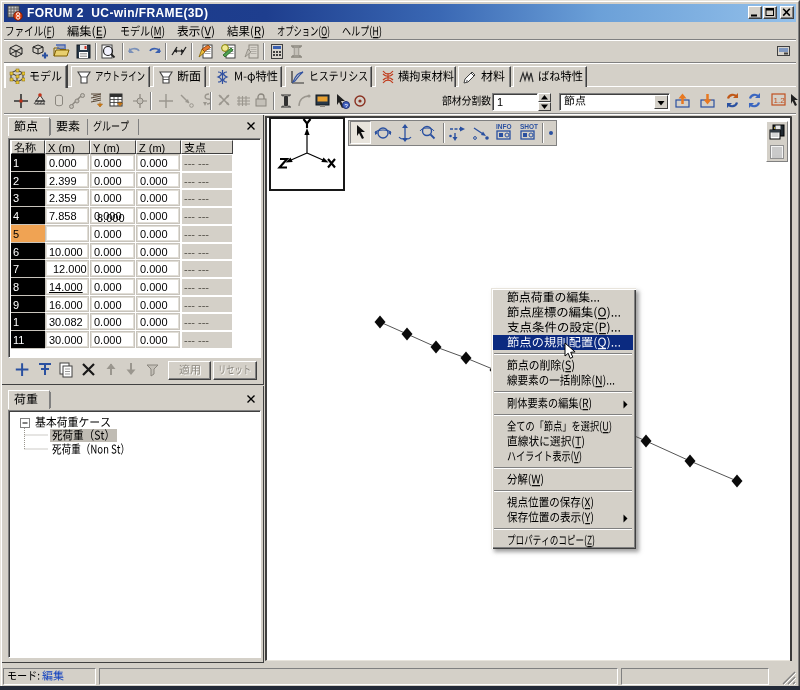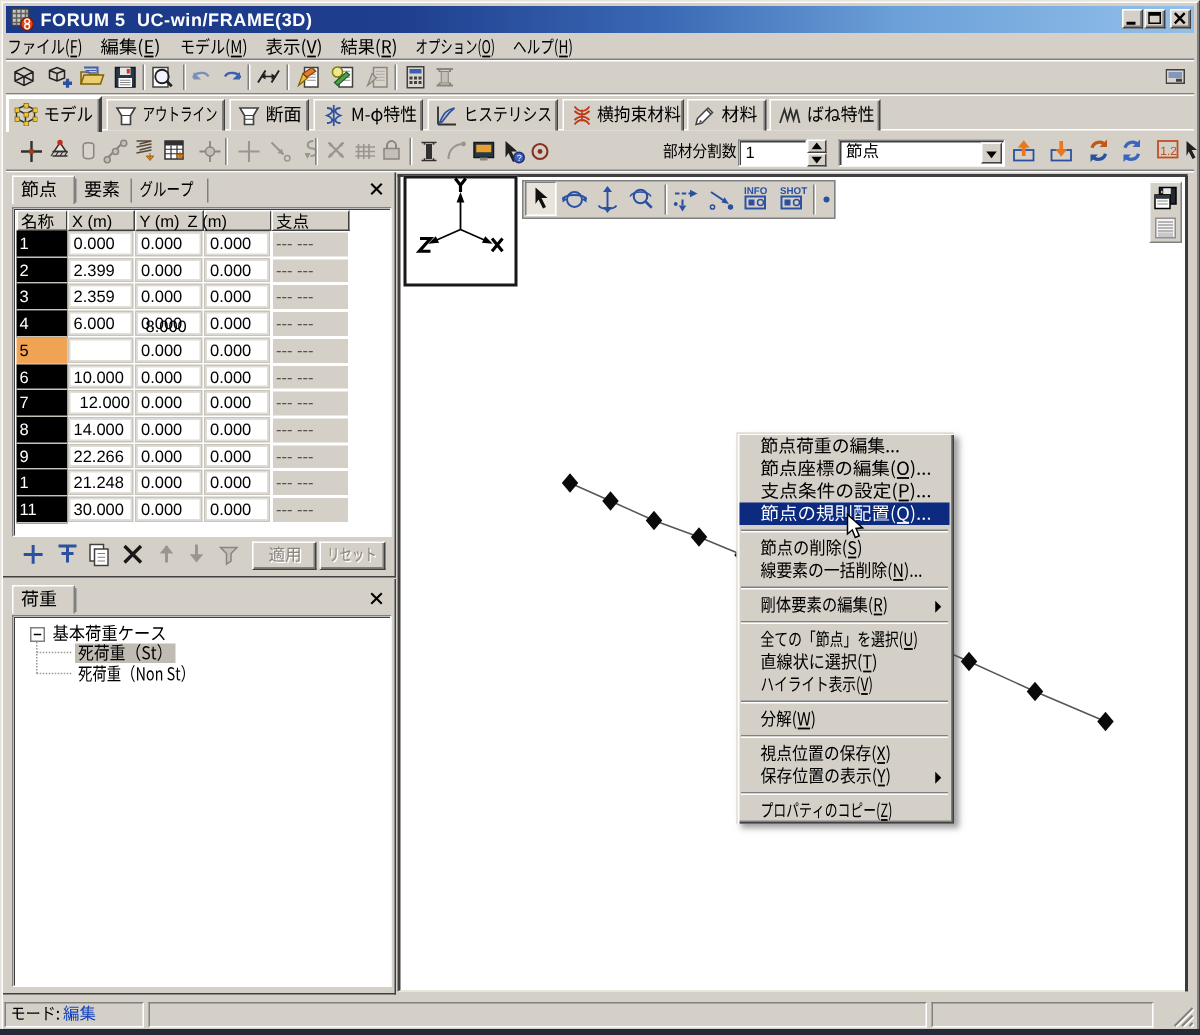--- a/index.html
+++ b/index.html
@@ -3,21 +3,21 @@
 <div style="position:absolute;left:0;top:0;width:800px;height:690px;background:#d4d0c8;border-left:1px solid #d4d0c8;border-top:1px solid #d4d0c8;"></div>
 <div style="position:absolute;left:0px;top:0px;width:800px;height:690px;border-top:1px solid #e8e4dc;border-left:1px solid #e8e4dc;border-right:1px solid #404040;border-bottom:1px solid #404040;"></div>
 <div style="position:absolute;left:1px;top:1px;width:798px;height:688px;border-top:1px solid #fff;border-left:1px solid #fff;border-right:1px solid #808080;border-bottom:1px solid #808080;"></div>
 <div style="position:absolute;left:4px;top:4px;width:792px;height:18px;background:linear-gradient(90deg,#1a3888 0%,#1e3e8e 33%,#3a68b4 55%,#6ba0d8 75%,#93c0ea 100%);"></div>
 <svg style="position:absolute;left:7px;top:5px" width="16" height="16" viewBox="0 0 16 16">
     <rect x="1" y="1" width="11" height="11" fill="#c8c8c8" stroke="#404040" stroke-width="1"></rect>
     <path d="M1 4h11M1 7h11M1 10h11M4 1v11M7 1v11M10 1v11" stroke="#606060" stroke-width="1" fill="none"></path>
     <circle cx="11" cy="11" r="4.2" fill="#e04818" stroke="#801800"></circle>
     <path d="M9.5 9.2a1.6 1.6 0 1 0 3.2 0a1.6 1.6 0 1 0 -3.2 0M9.5 12.6a1.6 1.6 0 1 0 3.2 0a1.6 1.6 0 1 0 -3.2 0" fill="none" stroke="#fff" stroke-width="0.9"></path>
   </svg>
-<div style="position:absolute;left:27px;top:6px;font:bold 12px 'Liberation Sans',sans-serif;color:#fff;white-space:pre;letter-spacing:0.4px;">FORUM 5  UC-win/FRAME(3D)</div>
+<div style="position:absolute;left:27px;top:6px;font:bold 12px 'Liberation Sans',sans-serif;color:#fff;white-space:pre;letter-spacing:0.4px;">FORUM 2  UC-win/FRAME(3D)</div>
 <div style="position:absolute;left:748px;top:6px;width:14px;height:13px;background:#d4d0c8;border-top:1px solid #fff;border-left:1px solid #fff;border-right:1px solid #404040;border-bottom:1px solid #404040;box-shadow:inset -1px -1px 0 #808080;">
     <svg width="12" height="11" viewBox="0 0 12 11" style="position:absolute;left:0px;top:0px">
       <rect x="2" y="7.5" width="6" height="2" fill="#000"></rect>
     </svg>
   </div>
 <div style="position:absolute;left:763px;top:6px;width:14px;height:13px;background:#d4d0c8;border-top:1px solid #fff;border-left:1px solid #fff;border-right:1px solid #404040;border-bottom:1px solid #404040;box-shadow:inset -1px -1px 0 #808080;">
     <svg width="12" height="11" viewBox="0 0 12 11" style="position:absolute;left:0px;top:0px">
       <rect x="2" y="1.5" width="7.5" height="7" fill="none" stroke="#000" stroke-width="1"></rect>
       <rect x="2" y="1.5" width="7.5" height="2" fill="#000"></rect>
     </svg>
@@ -406,21 +406,21 @@
 <div style="position:absolute;left:90px;top:140px;width:46px;height:14px;background:#d4d0c8;border-top:1px solid #fff;border-left:1px solid #fff;border-right:1px solid #404040;border-bottom:1px solid #404040;"></div>
 <div style="position:absolute;left:136px;top:140px;width:45px;height:14px;background:#d4d0c8;border-top:1px solid #fff;border-left:1px solid #fff;border-right:1px solid #404040;border-bottom:1px solid #404040;"></div>
 <div style="position:absolute;left:181px;top:140px;width:52px;height:14px;background:#d4d0c8;border-top:1px solid #fff;border-left:1px solid #fff;border-right:1px solid #404040;border-bottom:1px solid #404040;"></div>
 <svg style="position:absolute;left:14px;top:142px;overflow:visible" width="24" height="16" viewBox="0 0 24 16">
     <g>
       <path d="M4.1 0.4C3.5 1.6 2.2 3 0.4 4C0.6 4.1 0.9 4.4 1 4.6C1.5 4.3 2 4 2.4 3.6C3.2 4.2 4 4.9 4.5 5.4C3.2 6.4 1.8 7.2 0.4 7.6C0.5 7.7 0.7 8.1 0.8 8.3C1.7 8 2.7 7.6 3.6 7.1L3.6 10.6L4.4 10.6L4.4 10.1L8.9 10.1L8.9 10.6L9.8 10.6L9.8 5.9L5.2 5.9C6.5 4.8 7.6 3.4 8.2 1.8L7.7 1.5L7.6 1.5L4.4 1.5C4.7 1.2 4.9 0.9 5.1 0.6ZM8.9 9.4L4.4 9.4L4.4 6.6L8.9 6.6ZM3.8 2.3L7.1 2.3C6.6 3.2 6 4.1 5.1 4.9C4.6 4.3 3.8 3.6 3 3.1C3.3 2.8 3.6 2.6 3.8 2.3ZM16.7 4.8C16.4 6.1 16 7.5 15.3 8.3C15.5 8.5 15.9 8.7 16 8.8C16.7 7.9 17.2 6.4 17.5 5ZM19.8 5C20.3 6.1 20.7 7.7 20.9 8.7L21.7 8.5C21.5 7.4 21 5.9 20.5 4.7ZM16.9 0.5C16.6 1.7 16.1 3 15.5 4L15.5 3.5L14.1 3.5L14.1 1.7C14.7 1.5 15.1 1.4 15.5 1.2L15 0.6C14.2 1 12.7 1.3 11.5 1.5C11.6 1.7 11.7 1.9 11.7 2.1C12.2 2.1 12.8 2 13.3 1.8L13.3 3.5L11.5 3.5L11.5 4.3L13.2 4.3C12.8 5.6 12 7 11.3 7.8C11.5 8 11.6 8.3 11.7 8.5C12.3 7.9 12.9 6.8 13.3 5.7L13.3 10.5L14.1 10.5L14.1 5.8C14.5 6.3 15 6.9 15.1 7.2L15.6 6.5C15.4 6.3 14.5 5.3 14.1 5L14.1 4.3L15.3 4.3L15.1 4.5C15.3 4.6 15.7 4.9 15.8 5C16.2 4.5 16.5 3.9 16.8 3.2L18.3 3.2L18.3 9.5C18.3 9.7 18.2 9.7 18.1 9.7C17.9 9.7 17.4 9.7 16.9 9.7C17 9.9 17.2 10.3 17.2 10.5C17.9 10.5 18.4 10.5 18.7 10.4C19 10.2 19.1 10 19.1 9.5L19.1 3.2L21.5 3.2L21.5 2.4L17.1 2.4C17.3 1.8 17.5 1.2 17.7 0.6Z" fill="#000"></path>
     </g>
   </svg>
 <div style="position:absolute;left:48px;top:142px;font:normal 11px 'Liberation Sans',sans-serif;color:#000;white-space:pre;">X (m)</div>
 <div style="position:absolute;left:93px;top:142px;font:normal 11px 'Liberation Sans',sans-serif;color:#000;white-space:pre;">Y (m)</div>
-<div style="position:absolute;left:125px;top:142px;font:normal 11px 'Liberation Sans',sans-serif;color:#000;white-space:pre;">Z (m)</div>
+<div style="position:absolute;left:139px;top:142px;font:normal 11px 'Liberation Sans',sans-serif;color:#000;white-space:pre;">Z (m)</div>
 <svg style="position:absolute;left:184px;top:142px;overflow:visible" width="24" height="16" viewBox="0 0 24 16">
     <g>
       <path d="M5 0.4L5 2.1L0.8 2.1L0.8 2.9L5 2.9L5 4.6L1.4 4.6L1.4 5.4L3.1 5.4L2.4 5.7C3 6.8 3.8 7.7 4.7 8.5C3.5 9.1 2 9.5 0.4 9.8C0.6 10 0.8 10.3 0.9 10.6C2.5 10.3 4.1 9.8 5.5 9C6.7 9.8 8.3 10.3 10.1 10.6C10.2 10.4 10.4 10 10.6 9.8C8.9 9.6 7.5 9.2 6.3 8.5C7.5 7.6 8.5 6.5 9.2 4.9L8.6 4.6L8.4 4.6L5.9 4.6L5.9 2.9L10.1 2.9L10.1 2.1L5.9 2.1L5.9 0.4ZM3.2 5.4L8 5.4C7.4 6.5 6.6 7.4 5.5 8C4.5 7.4 3.7 6.5 3.2 5.4ZM13.6 4.6L19.4 4.6L19.4 6.5L13.6 6.5ZM14.7 8.3C14.9 9 15 9.9 15 10.5L15.8 10.4C15.8 9.8 15.7 8.9 15.5 8.2ZM17 8.3C17.3 9 17.7 9.9 17.8 10.4L18.6 10.2C18.5 9.7 18.1 8.8 17.8 8.1ZM19.3 8.2C19.8 8.9 20.4 9.9 20.7 10.5L21.5 10.1C21.2 9.5 20.5 8.6 20 7.9ZM12.9 8C12.6 8.8 12 9.7 11.5 10.2L12.2 10.5C12.8 10 13.4 9 13.7 8.2ZM12.8 3.8L12.8 7.3L20.2 7.3L20.2 3.8L16.8 3.8L16.8 2.4L21 2.4L21 1.6L16.8 1.6L16.8 0.4L16 0.4L16 3.8Z" fill="#000"></path>
     </g>
   </svg>
 <div style="position:absolute;left:11px;top:154px;width:34px;height:18px;background:#000;border-bottom:1px solid #c8c4bc;"></div>
 <div style="position:absolute;left:13px;top:157px;font:normal 11px 'Liberation Sans',sans-serif;color:#fff;white-space:pre;">1</div>
 <div style="position:absolute;left:46px;top:155px;width:42px;height:15px;background:#fff;border:1px solid #e0ddd6;outline:1px solid #c8c4bc;"></div>
 <div style="position:absolute;left:49px;top:157px;font:normal 11px 'Liberation Sans',sans-serif;color:#000;white-space:pre;">0.000</div>
 <div style="position:absolute;left:91px;top:155px;width:43px;height:15px;background:#fff;border:1px solid #e0ddd6;outline:1px solid #c8c4bc;"></div>
@@ -445,21 +445,21 @@
 <div style="position:absolute;left:49px;top:192px;font:normal 11px 'Liberation Sans',sans-serif;color:#000;white-space:pre;">2.359</div>
 <div style="position:absolute;left:91px;top:190px;width:43px;height:15px;background:#fff;border:1px solid #e0ddd6;outline:1px solid #c8c4bc;"></div>
 <div style="position:absolute;left:94px;top:192px;font:normal 11px 'Liberation Sans',sans-serif;color:#000;white-space:pre;">0.000</div>
 <div style="position:absolute;left:137px;top:190px;width:42px;height:15px;background:#fff;border:1px solid #e0ddd6;outline:1px solid #c8c4bc;"></div>
 <div style="position:absolute;left:140px;top:192px;font:normal 11px 'Liberation Sans',sans-serif;color:#000;white-space:pre;">0.000</div>
 <div style="position:absolute;left:182px;top:190px;width:50px;height:16px;background:#d4d0c8;"></div>
 <div style="position:absolute;left:184px;top:192px;font:normal 11px 'Liberation Sans',sans-serif;color:#55524a;white-space:pre;">--- ---</div>
 <div style="position:absolute;left:11px;top:207px;width:34px;height:18px;background:#000;border-bottom:1px solid #c8c4bc;"></div>
 <div style="position:absolute;left:13px;top:210px;font:normal 11px 'Liberation Sans',sans-serif;color:#fff;white-space:pre;">4</div>
 <div style="position:absolute;left:46px;top:208px;width:42px;height:15px;background:#fff;border:1px solid #e0ddd6;outline:1px solid #c8c4bc;"></div>
-<div style="position:absolute;left:49px;top:210px;font:normal 11px 'Liberation Sans',sans-serif;color:#000;white-space:pre;">6.000</div>
+<div style="position:absolute;left:49px;top:210px;font:normal 11px 'Liberation Sans',sans-serif;color:#000;white-space:pre;">7.858</div>
 <div style="position:absolute;left:91px;top:208px;width:43px;height:15px;background:#fff;border:1px solid #e0ddd6;outline:1px solid #c8c4bc;"></div>
 <div style="position:absolute;left:94px;top:210px;font:normal 11px 'Liberation Sans',sans-serif;color:#000;white-space:pre;">0.000</div>
 <div style="position:absolute;left:137px;top:208px;width:42px;height:15px;background:#fff;border:1px solid #e0ddd6;outline:1px solid #c8c4bc;"></div>
 <div style="position:absolute;left:140px;top:210px;font:normal 11px 'Liberation Sans',sans-serif;color:#000;white-space:pre;">0.000</div>
 <div style="position:absolute;left:182px;top:208px;width:50px;height:16px;background:#d4d0c8;"></div>
 <div style="position:absolute;left:184px;top:210px;font:normal 11px 'Liberation Sans',sans-serif;color:#55524a;white-space:pre;">--- ---</div>
 <div style="position:absolute;left:11px;top:225px;width:34px;height:18px;background:#f0a353;border-bottom:1px solid #c8c4bc;"></div>
 <div style="position:absolute;left:13px;top:228px;font:normal 11px 'Liberation Sans',sans-serif;color:#000;white-space:pre;">5</div>
 <div style="position:absolute;left:46px;top:226px;width:42px;height:15px;background:#fff;border:1px solid #e0ddd6;outline:1px solid #c8c4bc;"></div>
 <div style="position:absolute;left:49px;top:212px;font:normal 11px 'Liberation Sans',sans-serif;color:#000;white-space:pre;padding-left:48px;">8.000</div>
@@ -485,41 +485,41 @@
 <div style="position:absolute;left:53px;top:263px;font:normal 11px 'Liberation Sans',sans-serif;color:#000;white-space:pre;">12.000</div>
 <div style="position:absolute;left:91px;top:261px;width:43px;height:15px;background:#fff;border:1px solid #e0ddd6;outline:1px solid #c8c4bc;"></div>
 <div style="position:absolute;left:94px;top:263px;font:normal 11px 'Liberation Sans',sans-serif;color:#000;white-space:pre;">0.000</div>
 <div style="position:absolute;left:137px;top:261px;width:42px;height:15px;background:#fff;border:1px solid #e0ddd6;outline:1px solid #c8c4bc;"></div>
 <div style="position:absolute;left:140px;top:263px;font:normal 11px 'Liberation Sans',sans-serif;color:#000;white-space:pre;">0.000</div>
 <div style="position:absolute;left:182px;top:261px;width:50px;height:16px;background:#d4d0c8;"></div>
 <div style="position:absolute;left:184px;top:263px;font:normal 11px 'Liberation Sans',sans-serif;color:#55524a;white-space:pre;">--- ---</div>
 <div style="position:absolute;left:11px;top:278px;width:34px;height:18px;background:#000;border-bottom:1px solid #c8c4bc;"></div>
 <div style="position:absolute;left:13px;top:281px;font:normal 11px 'Liberation Sans',sans-serif;color:#fff;white-space:pre;">8</div>
 <div style="position:absolute;left:46px;top:279px;width:42px;height:15px;background:#fff;border:1px solid #e0ddd6;outline:1px solid #c8c4bc;"></div>
-<div style="position:absolute;left:49px;top:281px;font:normal 11px 'Liberation Sans',sans-serif;color:#000;white-space:pre;">14.000</div>
+<div style="position:absolute;left:49px;top:281px;font:normal 11px 'Liberation Sans',sans-serif;color:#000;white-space:pre;text-decoration:underline;">14.000</div>
 <div style="position:absolute;left:91px;top:279px;width:43px;height:15px;background:#fff;border:1px solid #e0ddd6;outline:1px solid #c8c4bc;"></div>
 <div style="position:absolute;left:94px;top:281px;font:normal 11px 'Liberation Sans',sans-serif;color:#000;white-space:pre;">0.000</div>
 <div style="position:absolute;left:137px;top:279px;width:42px;height:15px;background:#fff;border:1px solid #e0ddd6;outline:1px solid #c8c4bc;"></div>
 <div style="position:absolute;left:140px;top:281px;font:normal 11px 'Liberation Sans',sans-serif;color:#000;white-space:pre;">0.000</div>
 <div style="position:absolute;left:182px;top:279px;width:50px;height:16px;background:#d4d0c8;"></div>
 <div style="position:absolute;left:184px;top:281px;font:normal 11px 'Liberation Sans',sans-serif;color:#55524a;white-space:pre;">--- ---</div>
 <div style="position:absolute;left:11px;top:296px;width:34px;height:17px;background:#000;border-bottom:1px solid #c8c4bc;"></div>
 <div style="position:absolute;left:13px;top:299px;font:normal 11px 'Liberation Sans',sans-serif;color:#fff;white-space:pre;">9</div>
 <div style="position:absolute;left:46px;top:297px;width:42px;height:14px;background:#fff;border:1px solid #e0ddd6;outline:1px solid #c8c4bc;"></div>
-<div style="position:absolute;left:49px;top:299px;font:normal 11px 'Liberation Sans',sans-serif;color:#000;white-space:pre;">22.266</div>
+<div style="position:absolute;left:49px;top:299px;font:normal 11px 'Liberation Sans',sans-serif;color:#000;white-space:pre;">16.000</div>
 <div style="position:absolute;left:91px;top:297px;width:43px;height:14px;background:#fff;border:1px solid #e0ddd6;outline:1px solid #c8c4bc;"></div>
 <div style="position:absolute;left:94px;top:299px;font:normal 11px 'Liberation Sans',sans-serif;color:#000;white-space:pre;">0.000</div>
 <div style="position:absolute;left:137px;top:297px;width:42px;height:14px;background:#fff;border:1px solid #e0ddd6;outline:1px solid #c8c4bc;"></div>
 <div style="position:absolute;left:140px;top:299px;font:normal 11px 'Liberation Sans',sans-serif;color:#000;white-space:pre;">0.000</div>
 <div style="position:absolute;left:182px;top:297px;width:50px;height:15px;background:#d4d0c8;"></div>
 <div style="position:absolute;left:184px;top:299px;font:normal 11px 'Liberation Sans',sans-serif;color:#55524a;white-space:pre;">--- ---</div>
 <div style="position:absolute;left:11px;top:313px;width:34px;height:18px;background:#000;border-bottom:1px solid #c8c4bc;"></div>
 <div style="position:absolute;left:13px;top:316px;font:normal 11px 'Liberation Sans',sans-serif;color:#fff;white-space:pre;">1</div>
 <div style="position:absolute;left:46px;top:314px;width:42px;height:15px;background:#fff;border:1px solid #e0ddd6;outline:1px solid #c8c4bc;"></div>
-<div style="position:absolute;left:49px;top:316px;font:normal 11px 'Liberation Sans',sans-serif;color:#000;white-space:pre;">21.248</div>
+<div style="position:absolute;left:49px;top:316px;font:normal 11px 'Liberation Sans',sans-serif;color:#000;white-space:pre;">30.082</div>
 <div style="position:absolute;left:91px;top:314px;width:43px;height:15px;background:#fff;border:1px solid #e0ddd6;outline:1px solid #c8c4bc;"></div>
 <div style="position:absolute;left:94px;top:316px;font:normal 11px 'Liberation Sans',sans-serif;color:#000;white-space:pre;">0.000</div>
 <div style="position:absolute;left:137px;top:314px;width:42px;height:15px;background:#fff;border:1px solid #e0ddd6;outline:1px solid #c8c4bc;"></div>
 <div style="position:absolute;left:140px;top:316px;font:normal 11px 'Liberation Sans',sans-serif;color:#000;white-space:pre;">0.000</div>
 <div style="position:absolute;left:182px;top:314px;width:50px;height:16px;background:#d4d0c8;"></div>
 <div style="position:absolute;left:184px;top:316px;font:normal 11px 'Liberation Sans',sans-serif;color:#55524a;white-space:pre;">--- ---</div>
 <div style="position:absolute;left:11px;top:331px;width:34px;height:18px;background:#000;border-bottom:1px solid #c8c4bc;"></div>
 <div style="position:absolute;left:13px;top:334px;font:normal 11px 'Liberation Sans',sans-serif;color:#fff;white-space:pre;">11</div>
 <div style="position:absolute;left:46px;top:332px;width:42px;height:15px;background:#fff;border:1px solid #e0ddd6;outline:1px solid #c8c4bc;"></div>
 <div style="position:absolute;left:49px;top:334px;font:normal 11px 'Liberation Sans',sans-serif;color:#000;white-space:pre;">30.000</div>

